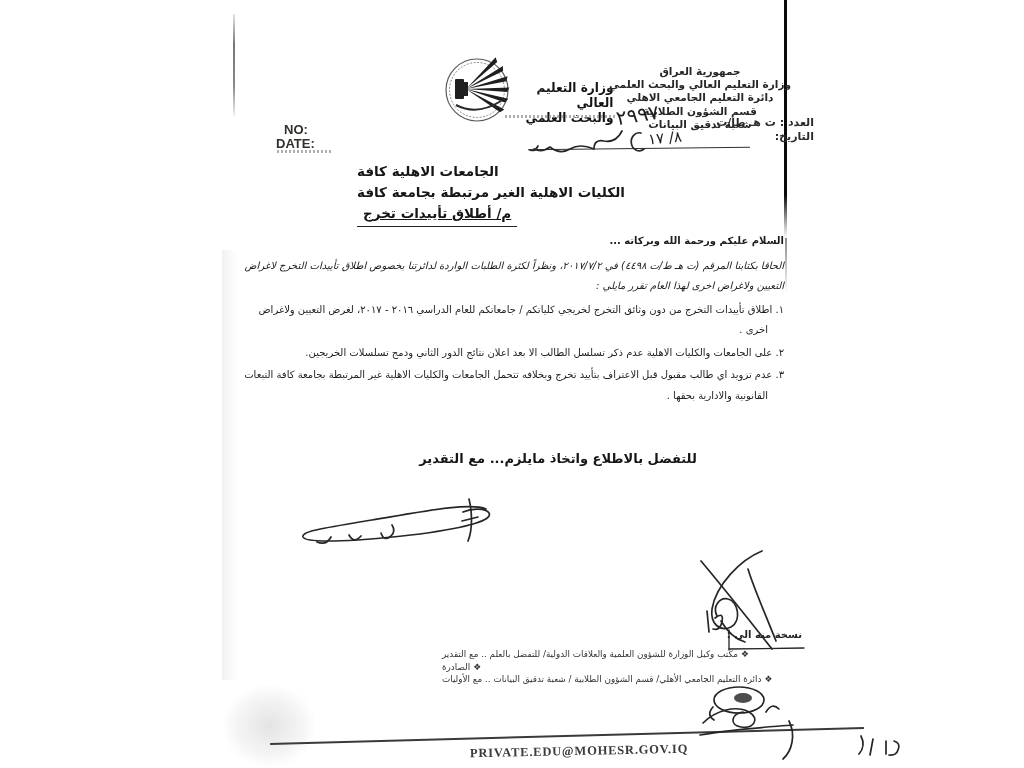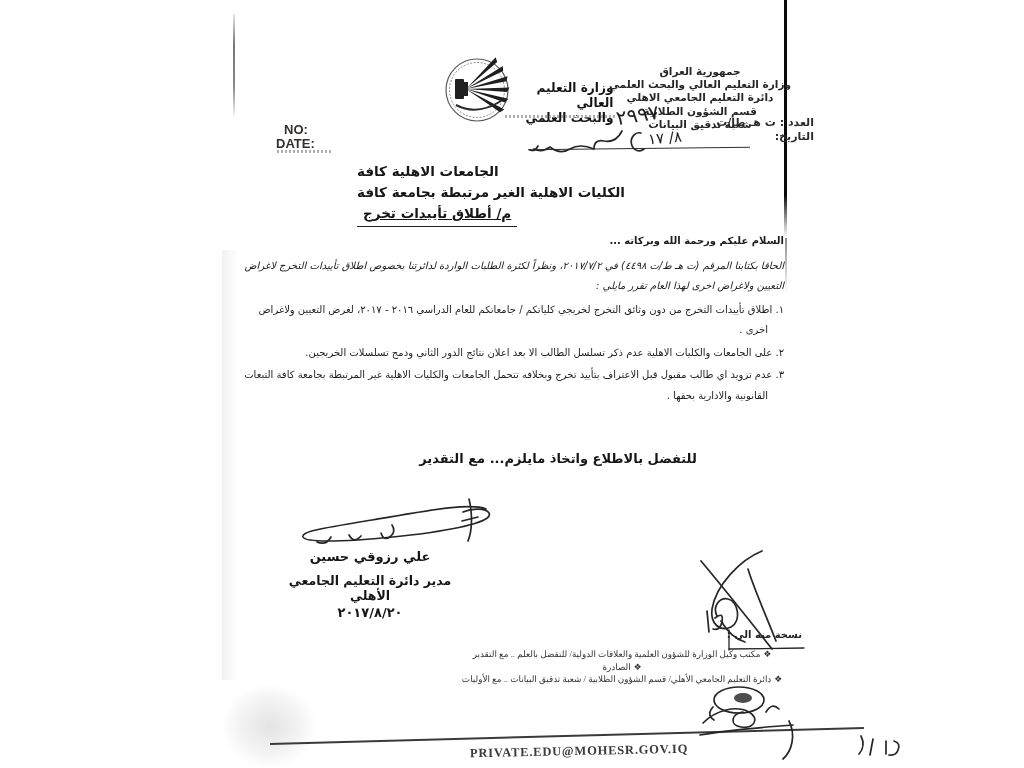--- a/index.html
+++ b/index.html
@@ -46,22 +46,22 @@
   .closing{left:408px;top:451px;width:300px;text-align:center;direction:rtl;
       font-size:13px;font-weight:bold;color:#161616;}
   
   .sig-block{left:272px;top:549px;width:196px;text-align:center;direction:rtl;
       font-weight:bold;color:#161616;}
   .sig-name{font-size:13px;}
   .sig-title{font-size:12.5px;margin-top:9px;}
   .sig-date{font-size:13px;margin-top:2px;letter-spacing:1px;}
   
   .cc-heading{right:222px;top:629px;direction:rtl;font-size:10px;font-weight:bold;color:#222;}
-  .cc-list{right:222px;top:648px;width:360px;direction:rtl;text-align:center;
-      font-size:8.8px;line-height:12.5px;color:#333;font-family:Liberation Serif, serif;}
+  .cc-list{right:222px;top:648px;width:360px;direction:rtl;text-align:left;
+      font-size:8.8px;line-height:12.5px;color:#333;}
   .cc-list .b{margin-left:3px;}
   
   .footer-line{left:270px;top:735px;width:594px;height:0;border-top:2px solid #3a3a3a;transform:rotate(-1.55deg);}
   .email{left:470px;top:744px;font-family:"Liberation Serif","DejaVu Serif",serif;
       font-weight:bold;font-size:12.5px;letter-spacing:.8px;color:#3b3b3b;transform:rotate(-1.2deg);}
   svg{display:block;}
   .ink{position:absolute;left:0;top:0;pointer-events:none;}
 </style>
 </head>
 <body>
@@ -127,25 +127,20 @@
   <div class="abs body-block">
     <div class="greeting">السلام عليكم ورحمة الله وبركاته ...</div>
     <div class="intro">الحاقا بكتابنا المرقم (ت هـ ط/ت ٤٤٩٨) في ٢٠١٧/٧/٢، ونظراً لكثرة الطلبات الواردة لدائرتنا بخصوص اطلاق تأييدات التخرج لاغراض التعيين ولاغراض اخرى لهذا العام تقرر مايلي :</div>
     <div class="item">١. اطلاق تأييدات التخرج من دون وثائق التخرج لخريجي كلياتكم / جامعاتكم للعام الدراسي ٢٠١٦ - ٢٠١٧، لغرض التعيين ولاغراض اخرى .</div>
     <div class="item">٢. على الجامعات والكليات الاهلية عدم ذكر تسلسل الطالب الا بعد اعلان نتائج الدور الثاني ودمج تسلسلات الخريجين.</div>
     <div class="item">٣. عدم تزويد اي طالب مقبول قبل الاعتراف بتأييد تخرج وبخلافه تتحمل الجامعات والكليات الاهلية غير المرتبطة بجامعة كافة التبعات القانونية والادارية بحقها .</div>
   </div>
 
   <div class="abs closing">للتفضل بالاطلاع واتخاذ مايلزم... مع التقدير</div>
 
-  <div class="abs sig-block">
-    <div class="sig-name">علي رزوقي حسين</div>
-    <div class="sig-title">مدير دائرة التعليم الجامعي الأهلي</div>
-    <div class="sig-date">٢٠١٧/٨/٢٠</div>
-  </div>
 
   <div class="abs cc-heading">نسخة منه الى :</div>
   <div class="abs cc-list">
     <div><span class="b">❖</span><span>مكتب وكيل الوزارة للشؤون العلمية والعلاقات الدولية/ للتفضل بالعلم .. مع التقدير</span></div>
     <div><span class="b">❖</span><span>الصادرة</span></div>
     <div><span class="b">❖</span><span>دائرة التعليم الجامعي الأهلي/ قسم الشؤون الطلابية / شعبة تدقيق البيانات .. مع الأوليات</span></div>
   </div>
 
   <div class="abs footer-line"></div>
   <div class="abs email">PRIVATE.EDU@MOHESR.GOV.IQ</div>

